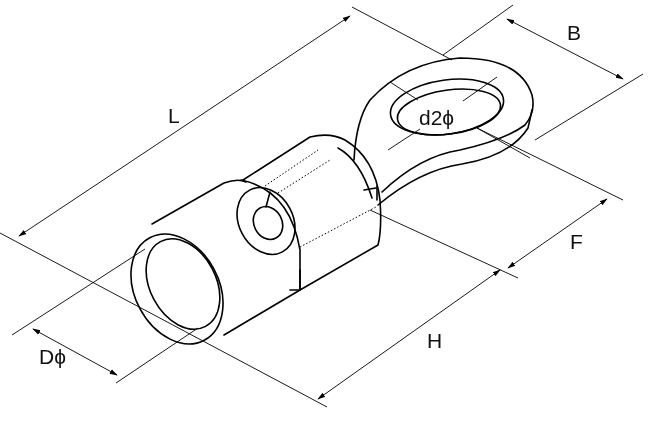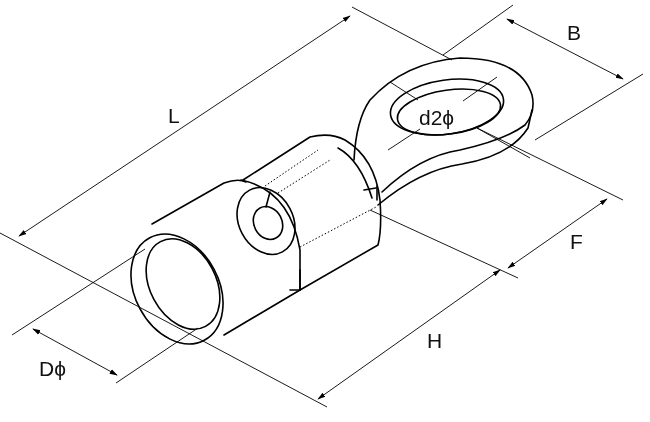--- a/index.html
+++ b/index.html
@@ -102,15 +102,15 @@
     <line class="thin" x1="463" y1="101" x2="497" y2="77"></line>
     <line class="thin" x1="388" y1="150" x2="420" y2="129"></line>
     <line class="thin" x1="477" y1="128" x2="530" y2="158"></line>
   </g>
 </svg>
 
 <div class="label" style="left:168px; top:105px;">L</div>
 <div class="label" style="left:567px; top:22px;">B</div>
 <div class="label" style="left:570px; top:231px;">F</div>
 <div class="label" style="left:427px; top:330px;">H</div>
-<div class="label" style="left:39px; top:358px;">Dϕ</div>
+<div class="label" style="left:39px; top:346px;">Dϕ</div>
 <div class="label" style="left:419px; top:107px;text-align:center;">d2ϕ</div>
 </div>
 
 </body></html>

